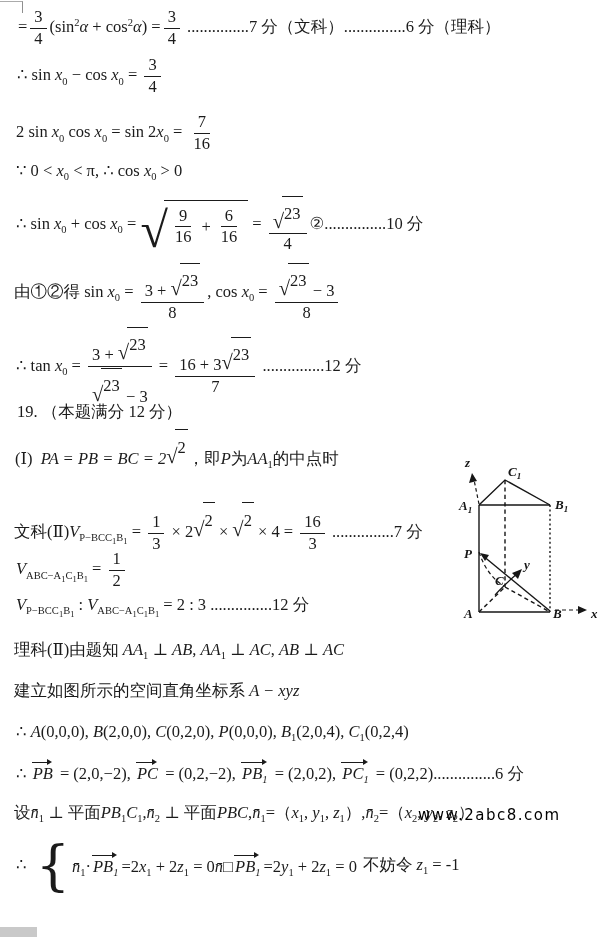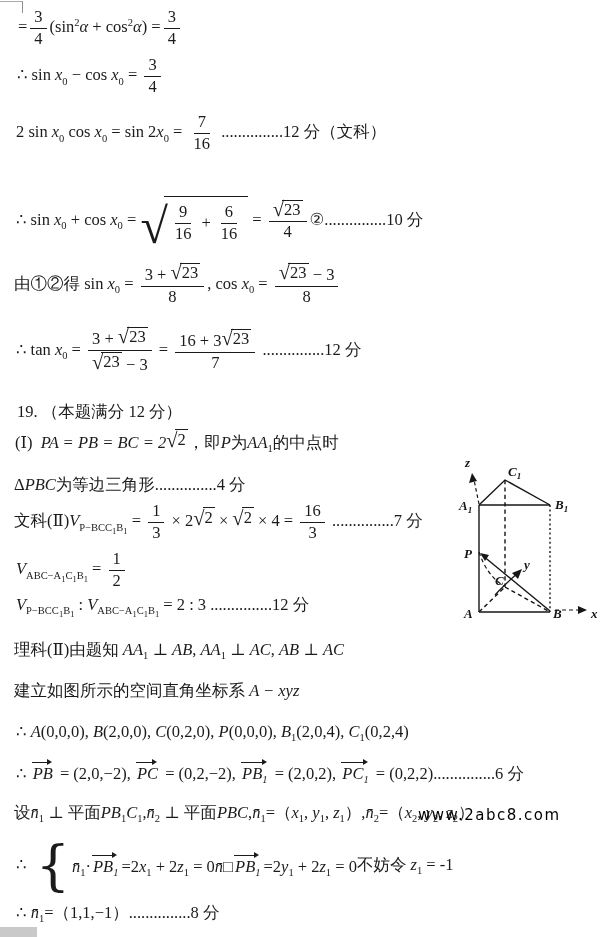--- a/index.html
+++ b/index.html
@@ -11,34 +11,34 @@
   sub{font-size:10.5px;}
   sup{font-size:10.5px;}
   .ss{font-size:8.5px;vertical-align:-3px;}
   .frac{display:inline-flex;flex-direction:column;align-items:center;vertical-align:middle;
         margin:0 3px;line-height:1.15;text-align:center;}
   .frac .fn{display:inline-flex;align-items:baseline;justify-content:center;
             padding:0 4px 1px;border-bottom:1.3px solid #1b1b1b;}
   .frac .fd{display:inline-flex;align-items:baseline;justify-content:center;padding:1px 4px 0;}
   .sq{display:inline-flex;align-items:stretch;}
   .sq .rd{font-size:1.25em;line-height:.85;align-self:flex-end;margin-right:-2px;transform:translateY(-1px);}
-  .sq .br{display:inline-flex;align-items:center;border-top:1.3px solid #1b1b1b;padding:0 2px;}
+  .sq .br{display:inline-flex;align-items:center;border-top:1.3px solid #1b1b1b;padding:8px 2px;}
   .sq.big{vertical-align:middle;}
   .sq.big .rd{font-size:50px;line-height:1;align-self:flex-end;transform:translateY(5px);margin-right:-4px;}
   .sq.big .br{display:inline-flex;align-items:center;padding:3px 4px 0;}
   .plus{padding:0 3px;}
   .vec{position:relative;display:inline-block;padding:3px 3px 0 2px;font-style:italic;}
   .vec::before{content:"";position:absolute;top:1px;left:1px;right:6px;border-top:1.2px solid #1b1b1b;}
   .vec::after{content:"";position:absolute;top:-2px;right:1px;width:0;height:0;
               border:3px solid transparent;border-left:5px solid #1b1b1b;}
   .brace{display:inline-block;vertical-align:middle;font-size:54px;line-height:.9;
          margin:0 2px 0 5px;font-family:"DejaVu Serif",serif;}
   .sys{display:inline-flex;flex-direction:row;row-gap:9px;vertical-align:middle;}
   .sys .row{display:block;}
-  .sidenote{}
+  .sidenote{margin-left:6px;}
   .watermark{position:absolute;left:418px;top:806px;font-family:"DejaVu Sans",sans-serif;
              font-size:15px;letter-spacing:1.5px;color:#000000;}
   .artifact-tl{position:absolute;left:0;top:1px;width:22px;height:11px;
                border-top:1px solid #ababab;border-right:1px solid #8f8f8f;}
   .artifact-bl{position:absolute;left:0;top:927px;width:37px;height:10px;background:#c9c9c9;}
   .fig{position:absolute;left:445px;top:452px;}
   .fig text{font-family:"Liberation Serif","DejaVu Serif",serif;font-style:italic;
             font-weight:bold;font-size:13px;fill:#161616;}
 </style>
 </head>
@@ -57,40 +57,41 @@
         <span class="fd">
           <span data-bind="lines.l1.f1d">4</span>
         </span>
       </span><span data-bind="lines.l1.b">(sin</span><sup data-bind="lines.l1.p1">2</sup><i data-bind="lines.l1.c">α</i><span data-bind="lines.l1.d"> + cos</span><sup data-bind="lines.l1.p2">2</sup><i data-bind="lines.l1.e">α</i><span data-bind="lines.l1.f">) =</span><span class="frac">
         <span class="fn">
           <span data-bind="lines.l1.f2n">3</span>
         </span>
         <span class="fd">
           <span data-bind="lines.l1.f2d">4</span>
         </span>
-      </span></div>
+      </span><span data-bind="lines.l1.tail"> ...............7 分（文科）...............6 分（理科）</span></div>
 
   <div class="line" style="top:56px;left:17px"><span data-bind="lines.l2.a">∴ sin </span><i data-bind="lines.l2.x1">x</i><sub data-bind="lines.l2.s1">0</sub><span data-bind="lines.l2.b"> − cos </span><i data-bind="lines.l2.x2">x</i><sub data-bind="lines.l2.s2">0</sub><span data-bind="lines.l2.c"> = </span><span class="frac">
         <span class="fn">
           <span data-bind="lines.l2.f1n">3</span>
         </span>
         <span class="fd">
           <span data-bind="lines.l2.f1d">4</span>
         </span>
       </span></div>
 
   <div class="line" style="top:113px;left:16px"><span data-bind="lines.l3.a">2 sin </span><i data-bind="lines.l3.x1">x</i><sub data-bind="lines.l3.s1">0</sub><span data-bind="lines.l3.b"> cos </span><i data-bind="lines.l3.x2">x</i><sub data-bind="lines.l3.s2">0</sub><span data-bind="lines.l3.c"> = sin 2</span><i data-bind="lines.l3.x3">x</i><sub data-bind="lines.l3.s3">0</sub><span data-bind="lines.l3.d"> = </span><span class="frac">
         <span class="fn">
           <span data-bind="lines.l3.f1n">7</span>
         </span>
         <span class="fd">
           <span data-bind="lines.l3.f1d">16</span>
         </span>
-      </span><span data-bind="lines.l3.tail"> ...............12 分（文科）</span></div>
-
+      </span></div>
+
+  <div class="line" style="top:161px;left:16px"><span data-bind="lines.l4.a">∵ 0 &lt; </span><i data-bind="lines.l4.x1">x</i><sub data-bind="lines.l4.s1">0</sub><span data-bind="lines.l4.b"> &lt; π, ∴ cos </span><i data-bind="lines.l4.x2">x</i><sub data-bind="lines.l4.s2">0</sub><span data-bind="lines.l4.c"> &gt; 0</span></div>
 
   <div class="line" style="top:196px;left:16px"><span data-bind="lines.l5.a">∴ sin </span><i data-bind="lines.l5.x1">x</i><sub data-bind="lines.l5.s1">0</sub><span data-bind="lines.l5.b"> + cos </span><i data-bind="lines.l5.x2">x</i><sub data-bind="lines.l5.s2">0</sub><span data-bind="lines.l5.c"> = </span><span class="sq big">
         <span class="rd" data-bind="sym.rad">√</span>
         <span class="br">
           <span class="frac">
             <span class="fn">
               <span data-bind="lines.l5.f1n">9</span>
             </span>
             <span class="fd">
               <span data-bind="lines.l5.f1d">16</span>
@@ -184,21 +185,20 @@
 
   <div class="line" style="top:402px;left:17px"><span data-bind="lines.l8.t">19. （本题满分 12 分）</span></div>
 
   <div class="line" style="top:429px;left:15px"><span data-bind="lines.l9.a">(Ⅰ)  </span><i data-bind="lines.l9.v1">PA = PB = BC = 2</i><span class="sq">
         <span class="rd" data-bind="sym.rad">√</span>
         <span class="br">
           <span data-bind="lines.l9.r1">2</span>
         </span>
       </span><span data-bind="lines.l9.b">，即</span><i data-bind="lines.l9.v2">P</i><span data-bind="lines.l9.c">为</span><i data-bind="lines.l9.v3">AA</i><sub data-bind="lines.l9.s1">1</sub><span data-bind="lines.l9.d">的中点时</span></div>
 
-  <div class="line" style="top:475px;left:14px"><span data-bind="lines.l10.a">Δ</span><i data-bind="lines.l10.v1">PBC</i><span data-bind="lines.l10.b">为等边三角形...............4 分</span></div>
 
   <div class="line" style="top:502px;left:14px"><span data-bind="lines.l11.a">文科(Ⅱ)</span><i data-bind="lines.l11.v1">V</i><sub><span data-bind="lines.l11.sa">P−BCC</span><span class="ss" data-bind="lines.l11.sa1">1</span><span data-bind="lines.l11.sb">B</span><span class="ss" data-bind="lines.l11.sb1">1</span></sub><span data-bind="lines.l11.b"> = </span><span class="frac">
         <span class="fn">
           <span data-bind="lines.l11.f1n">1</span>
         </span>
         <span class="fd">
           <span data-bind="lines.l11.f1d">3</span>
         </span>
       </span><span data-bind="lines.l11.c"> × 2</span><span class="sq">
         <span class="rd" data-bind="sym.rad">√</span>
@@ -238,21 +238,20 @@
 
   <div class="line" style="top:761px;left:16px"><span data-bind="lines.l17.a">∴ </span><span class="vec"><i data-bind="lines.l17.vec1">PB</i></span><span data-bind="lines.l17.b"> = (2,0,−2), </span><span class="vec"><i data-bind="lines.l17.vec2">PC</i></span><span data-bind="lines.l17.c"> = (0,2,−2), </span><span class="vec"><i data-bind="lines.l17.vec3">PB</i><sub data-bind="lines.l17.vs3">1</sub></span><span data-bind="lines.l17.d"> = (2,0,2), </span><span class="vec"><i data-bind="lines.l17.vec4">PC</i><sub data-bind="lines.l17.vs4">1</sub></span><span data-bind="lines.l17.e"> = (0,2,2)...............6 分</span></div>
 
   <div class="line" style="top:803px;left:14px"><span data-bind="lines.l18.a">设</span><i data-bind="lines.l18.n1">n̄</i><sub data-bind="lines.l18.s1">1</sub><span data-bind="lines.l18.b"> ⊥ 平面</span><i data-bind="lines.l18.v1">PB</i><sub data-bind="lines.l18.s2">1</sub><i data-bind="lines.l18.v2">C</i><sub data-bind="lines.l18.s3">1</sub><span data-bind="lines.l18.c">,</span><i data-bind="lines.l18.n2">n̄</i><sub data-bind="lines.l18.s4">2</sub><span data-bind="lines.l18.d"> ⊥ 平面</span><i data-bind="lines.l18.v3">PBC</i><span data-bind="lines.l18.e">,</span><i data-bind="lines.l18.n3">n̄</i><sub data-bind="lines.l18.s5">1</sub><span data-bind="lines.l18.f">=（</span><i data-bind="lines.l18.x1">x</i><sub data-bind="lines.l18.s6">1</sub><span data-bind="lines.l18.g">, </span><i data-bind="lines.l18.y1">y</i><sub data-bind="lines.l18.s7">1</sub><span data-bind="lines.l18.h">, </span><i data-bind="lines.l18.z1">z</i><sub data-bind="lines.l18.s8">1</sub><span data-bind="lines.l18.i">）,</span><i data-bind="lines.l18.n4">n̄</i><sub data-bind="lines.l18.s9">2</sub><span data-bind="lines.l18.j">=（</span><i data-bind="lines.l18.x2">x</i><sub data-bind="lines.l18.s10">2</sub><span data-bind="lines.l18.k">, </span><i data-bind="lines.l18.y2">y</i><sub data-bind="lines.l18.s11">2</sub><span data-bind="lines.l18.l">, </span><i data-bind="lines.l18.z2">z</i><sub data-bind="lines.l18.s12">2</sub><span data-bind="lines.l18.m">）</span></div>
 
   <div class="line" style="top:842px;left:16px"><span data-bind="lines.l19.th">∴ </span><span class="brace" data-bind="sym.brace">{</span><span class="sys">
         <span class="row"><i data-bind="lines.l19.r1a">n̄</i><sub data-bind="lines.l19.r1s">1</sub><span data-bind="lines.l19.r1b">·</span><span class="vec"><i data-bind="lines.l19.r1v">PB</i><sub data-bind="lines.l19.r1vs">1</sub></span><span data-bind="lines.l19.r1c">=2</span><i data-bind="lines.l19.r1x">x</i><sub data-bind="lines.l19.r1xs">1</sub><span data-bind="lines.l19.r1d"> + 2</span><i data-bind="lines.l19.r1z">z</i><sub data-bind="lines.l19.r1zs">1</sub><span data-bind="lines.l19.r1e"> = 0</span></span>
         <span class="row"><i data-bind="lines.l19.r2a">n̄</i><span data-bind="lines.l19.r2b">□</span><span class="vec"><i data-bind="lines.l19.r2v">PB</i><sub data-bind="lines.l19.r2vs">1</sub></span><span data-bind="lines.l19.r2c">=2</span><i data-bind="lines.l19.r2y">y</i><sub data-bind="lines.l19.r2ys">1</sub><span data-bind="lines.l19.r2d"> + 2</span><i data-bind="lines.l19.r2z">z</i><sub data-bind="lines.l19.r2zs">1</sub><span data-bind="lines.l19.r2e"> = 0</span></span>
       </span><span class="sidenote"><span data-bind="lines.l19.sa">不妨令 </span><i data-bind="lines.l19.sz">z</i><sub data-bind="lines.l19.ss">1</sub><span data-bind="lines.l19.sb"> = -1</span></span></div>
 
-  <div class="line" style="top:903px;left:16px"><span data-bind="lines.l20.a">∴ </span><i data-bind="lines.l20.n1">n̄</i><sub data-bind="lines.l20.s1">1</sub><span data-bind="lines.l20.b">=（1,1,−1）...............8 分</span></div>
 
   <svg class="fig" width="160" height="185" viewBox="0 0 160 185">
     <g stroke="#161616" stroke-width="1.4" fill="none">
       <path d="M34 53 L105 53"></path>
       <path d="M34 53 L60 28 L105 53"></path>
       <path d="M34 53 L34 160"></path>
       <path d="M34 160 L105 160"></path>
       <path d="M105 53 L105 160" stroke-dasharray="2 2.6"></path>
       <path d="M60 28 L60 135" stroke-dasharray="4.2 3.2"></path>
       <path d="M34 160 L60 135" stroke-dasharray="4.2 3.2"></path>

